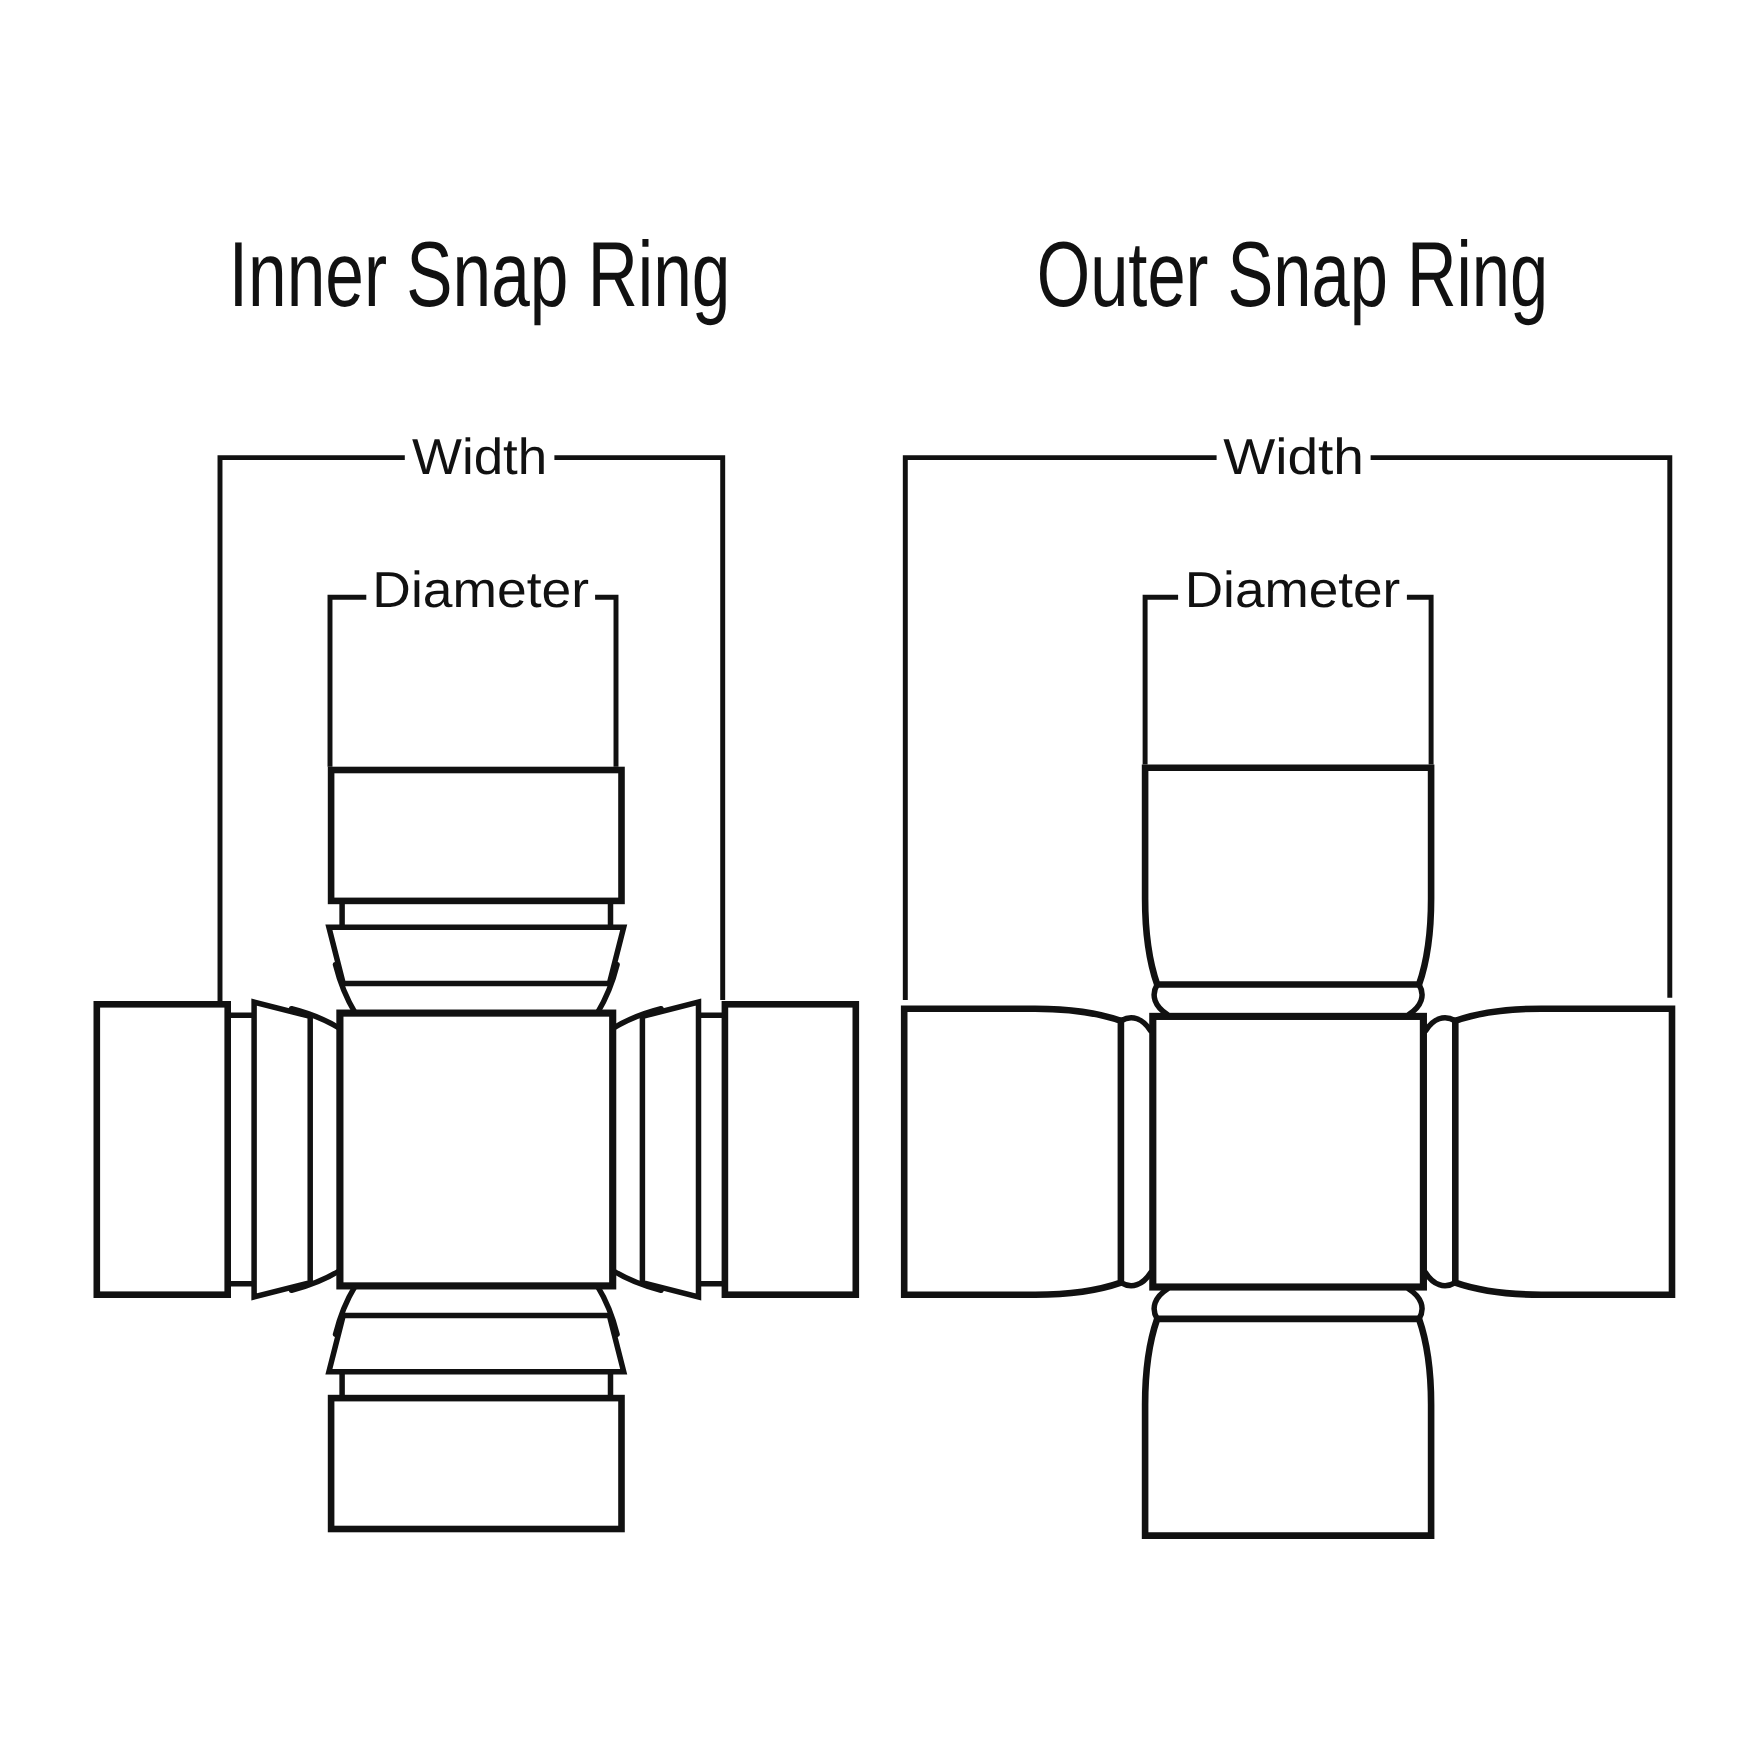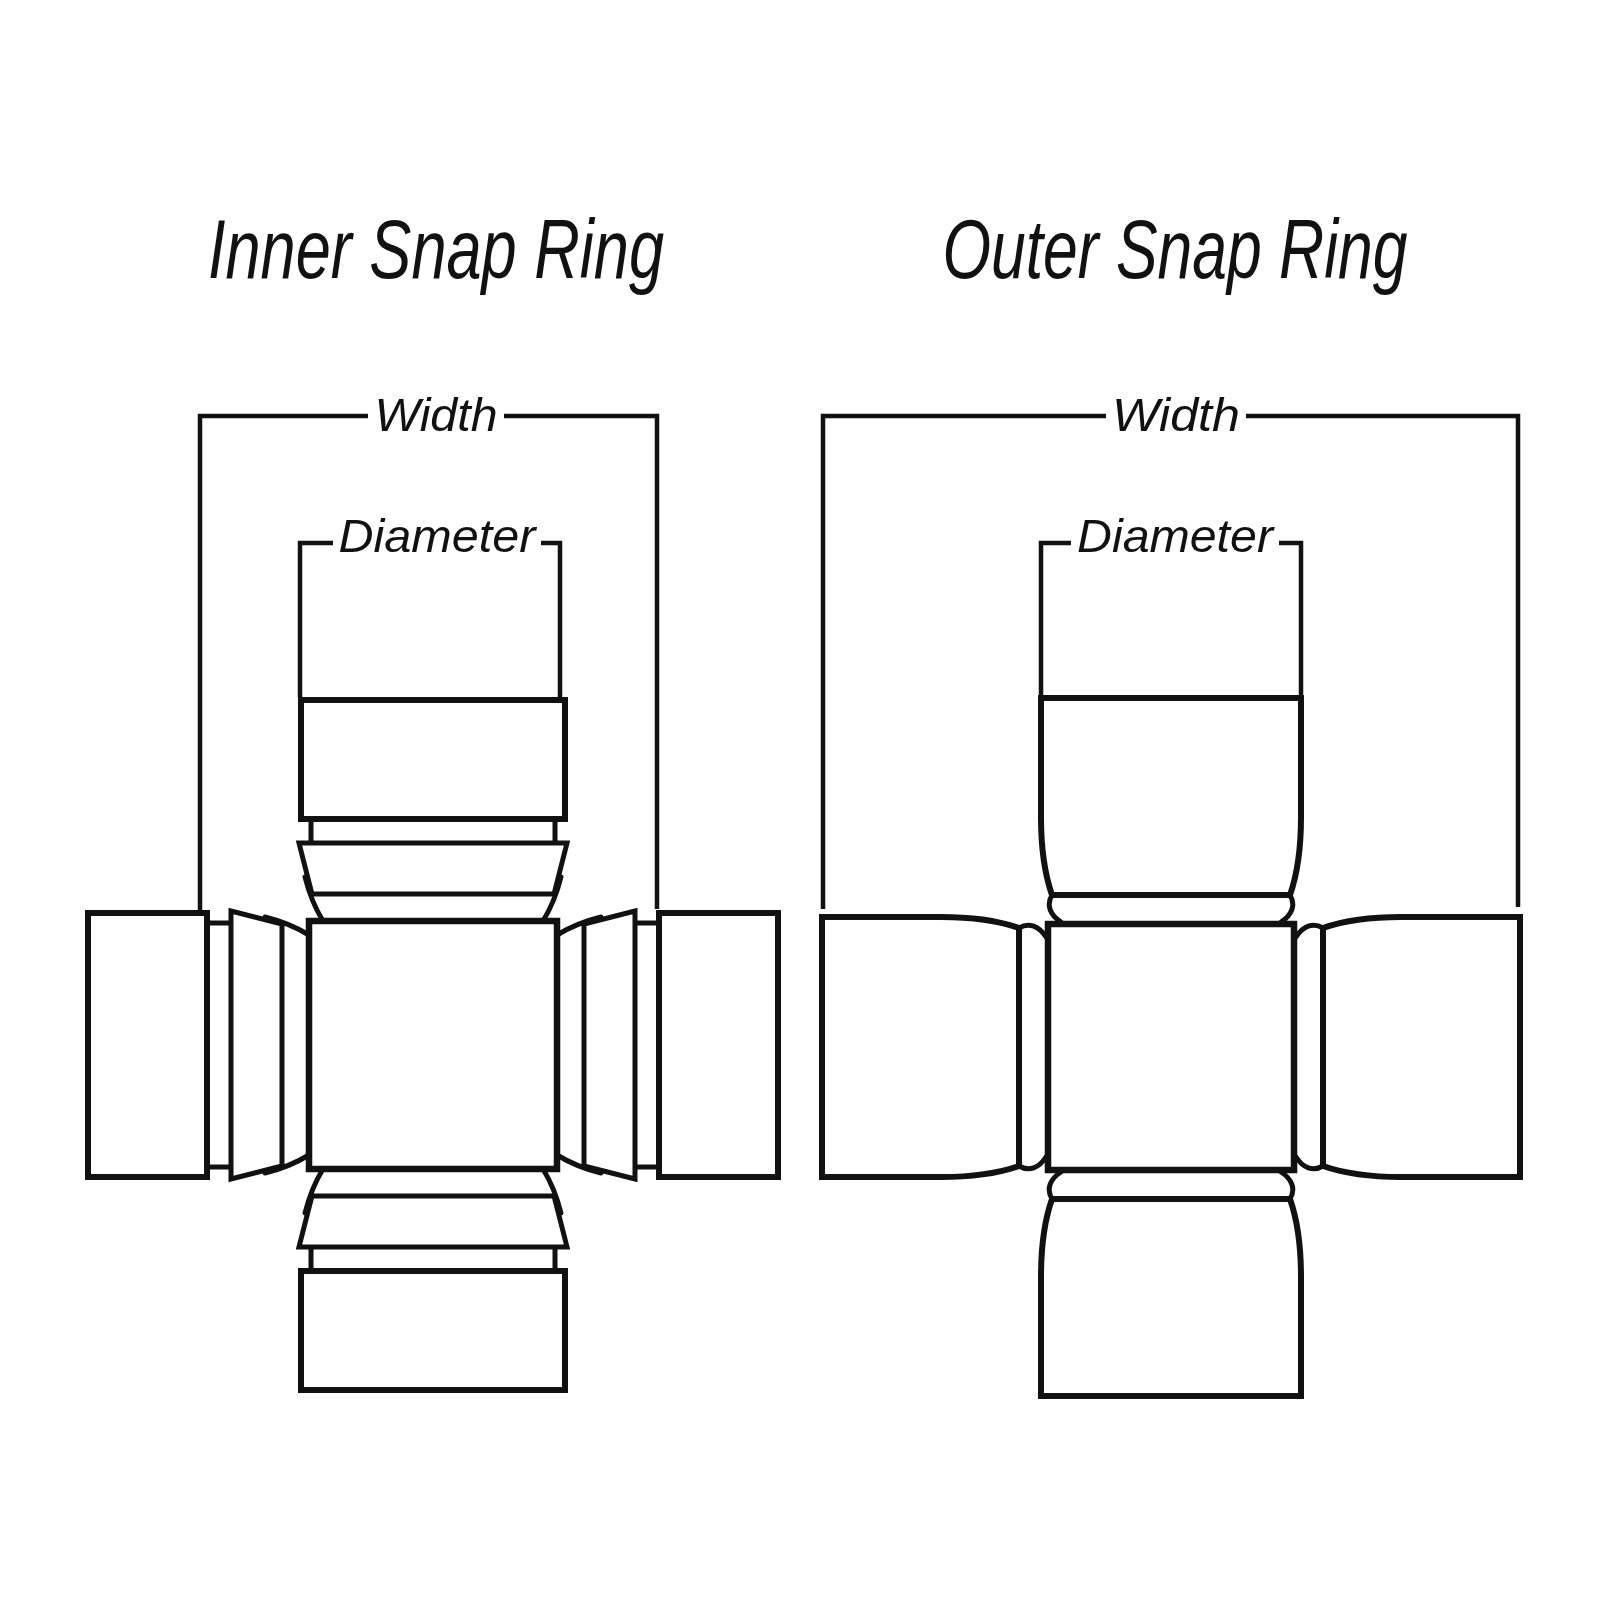--- a/index.html
+++ b/index.html
@@ -1,21 +1,20 @@
 <!DOCTYPE html>
 <html style="--line: #111111; --bg: #ffffff;"><head>
 <meta charset="utf-8">
 <style>
   :root { --line:#111111; --bg:#ffffff; }
   html,body { margin:0; padding:0; background:var(--bg); }
   .stage {
     width:1593px; height:1600px; background:var(--bg);
     position:relative; overflow:hidden;
     font-family:"Liberation Sans", sans-serif;
-    font-style:italic;
   }
   svg text { fill:var(--line); font-family:"Liberation Sans", sans-serif; }
   .title-text  { font-size:84px; }
   .label-text  { font-size:46px; }
   .dim   { stroke:var(--line); stroke-width:4.5; fill:none; stroke-linecap:butt; }
   .cap   { stroke:var(--line); stroke-width:6;   fill:#fff; stroke-linejoin:miter; }
   .body  { stroke:var(--line); stroke-width:6.5; fill:#fff; stroke-linejoin:miter; }
   .mid   { stroke:var(--line); stroke-width:5;   fill:#fff; stroke-linejoin:miter; }
   .curve { stroke:var(--line); stroke-width:5;   fill:none; stroke-linecap:round; }
   .thin  { stroke:var(--line); stroke-width:5;   fill:none; }

